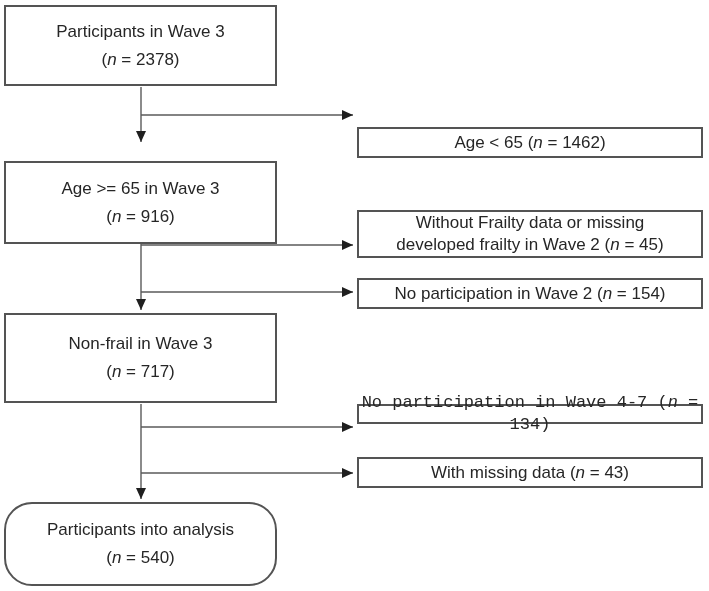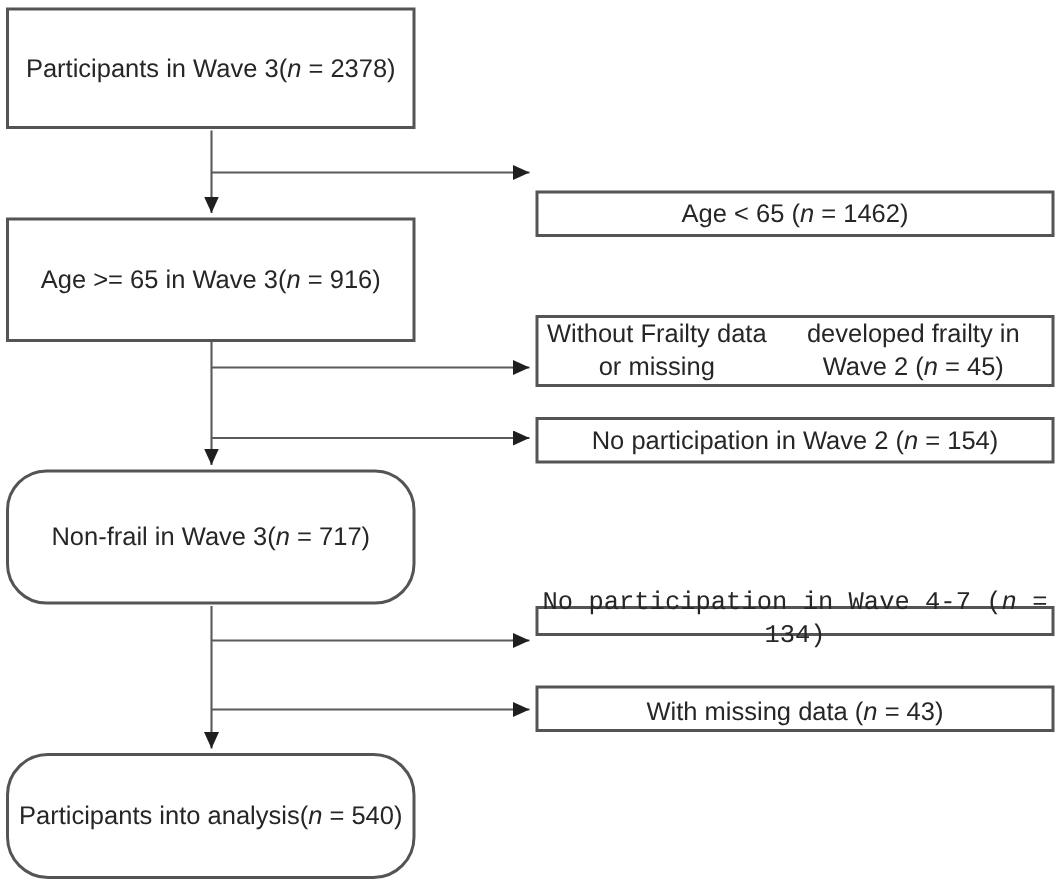--- a/index.html
+++ b/index.html
@@ -32,20 +32,21 @@
     stroke-width: 1.4;
     fill: none;
   }
   .arrowhead-shape { fill: var(--arrow); }
   .box {
     position: absolute;
     box-sizing: border-box;
     border: 2px solid var(--border);
     background: var(--background);
     display: flex;
+    flex-direction: column;
     align-items: center;
     justify-content: center;
     text-align: center;
     font-size: 17px;
   }
   .main-box {
     left: 4px;
     width: 273px;
     line-height: 28px;
   }
@@ -75,26 +76,26 @@
     <line class="connector" x1="141" y1="404" x2="141" y2="499" marker-end="url(#arrow)"></line>
     <line class="connector" x1="141" y1="427" x2="353" y2="427" marker-end="url(#arrow)"></line>
     <line class="connector" x1="141" y1="473" x2="353" y2="473" marker-end="url(#arrow)"></line>
   </svg>
 
   <div class="box main-box" style="top:5px; height:81px;">
     <div>Participants in Wave 3</div>
     <div><span>(</span><span class="italic-n">n</span><span> = 2378)</span></div>
   </div>
 
-  <div class="box main-box" style="top:145px; height:83px;">
+  <div class="box main-box" style="top:161px; height:83px;">
     <div>Age &gt;= 65 in Wave 3</div>
     <div><span>(</span><span class="italic-n">n</span><span> = 916)</span></div>
   </div>
 
-  <div class="box main-box" style="top:313px; height:90px;border-radius:27px;">
+  <div class="box main-box" style="top:313px; height:90px;">
     <div>Non-frail in Wave 3</div>
     <div><span>(</span><span class="italic-n">n</span><span> = 717)</span></div>
   </div>
 
   <div class="box main-box" style="top:502px; height:84px;border-radius:28px;">
     <div>Participants into analysis</div>
     <div><span>(</span><span class="italic-n">n</span><span> = 540)</span></div>
   </div>
 
   <div class="box excl-box" style="top:102px; height:31px;margin-top:25px;">
@@ -107,17 +108,17 @@
   </div>
 
   <div class="box excl-box" style="top:278px; height:31px;">
     <div><span>No participation in Wave 2 (</span><span class="italic-n">n</span><span> = 154)</span></div>
   </div>
 
   <div class="box excl-box" style="top:404px; height:20px;font-family:Liberation Mono, monospace;">
     <div><span>No participation in Wave 4-7 (</span><span class="italic-n">n</span><span> = 134)</span></div>
   </div>
 
-  <div class="box excl-box" style="top:457px; height:31px;align-items:flex-end;">
+  <div class="box excl-box" style="top:457px; height:31px;">
     <div><span>With missing data (</span><span class="italic-n">n</span><span> = 43)</span></div>
   </div>
 
 </div>
 
 </body></html>

